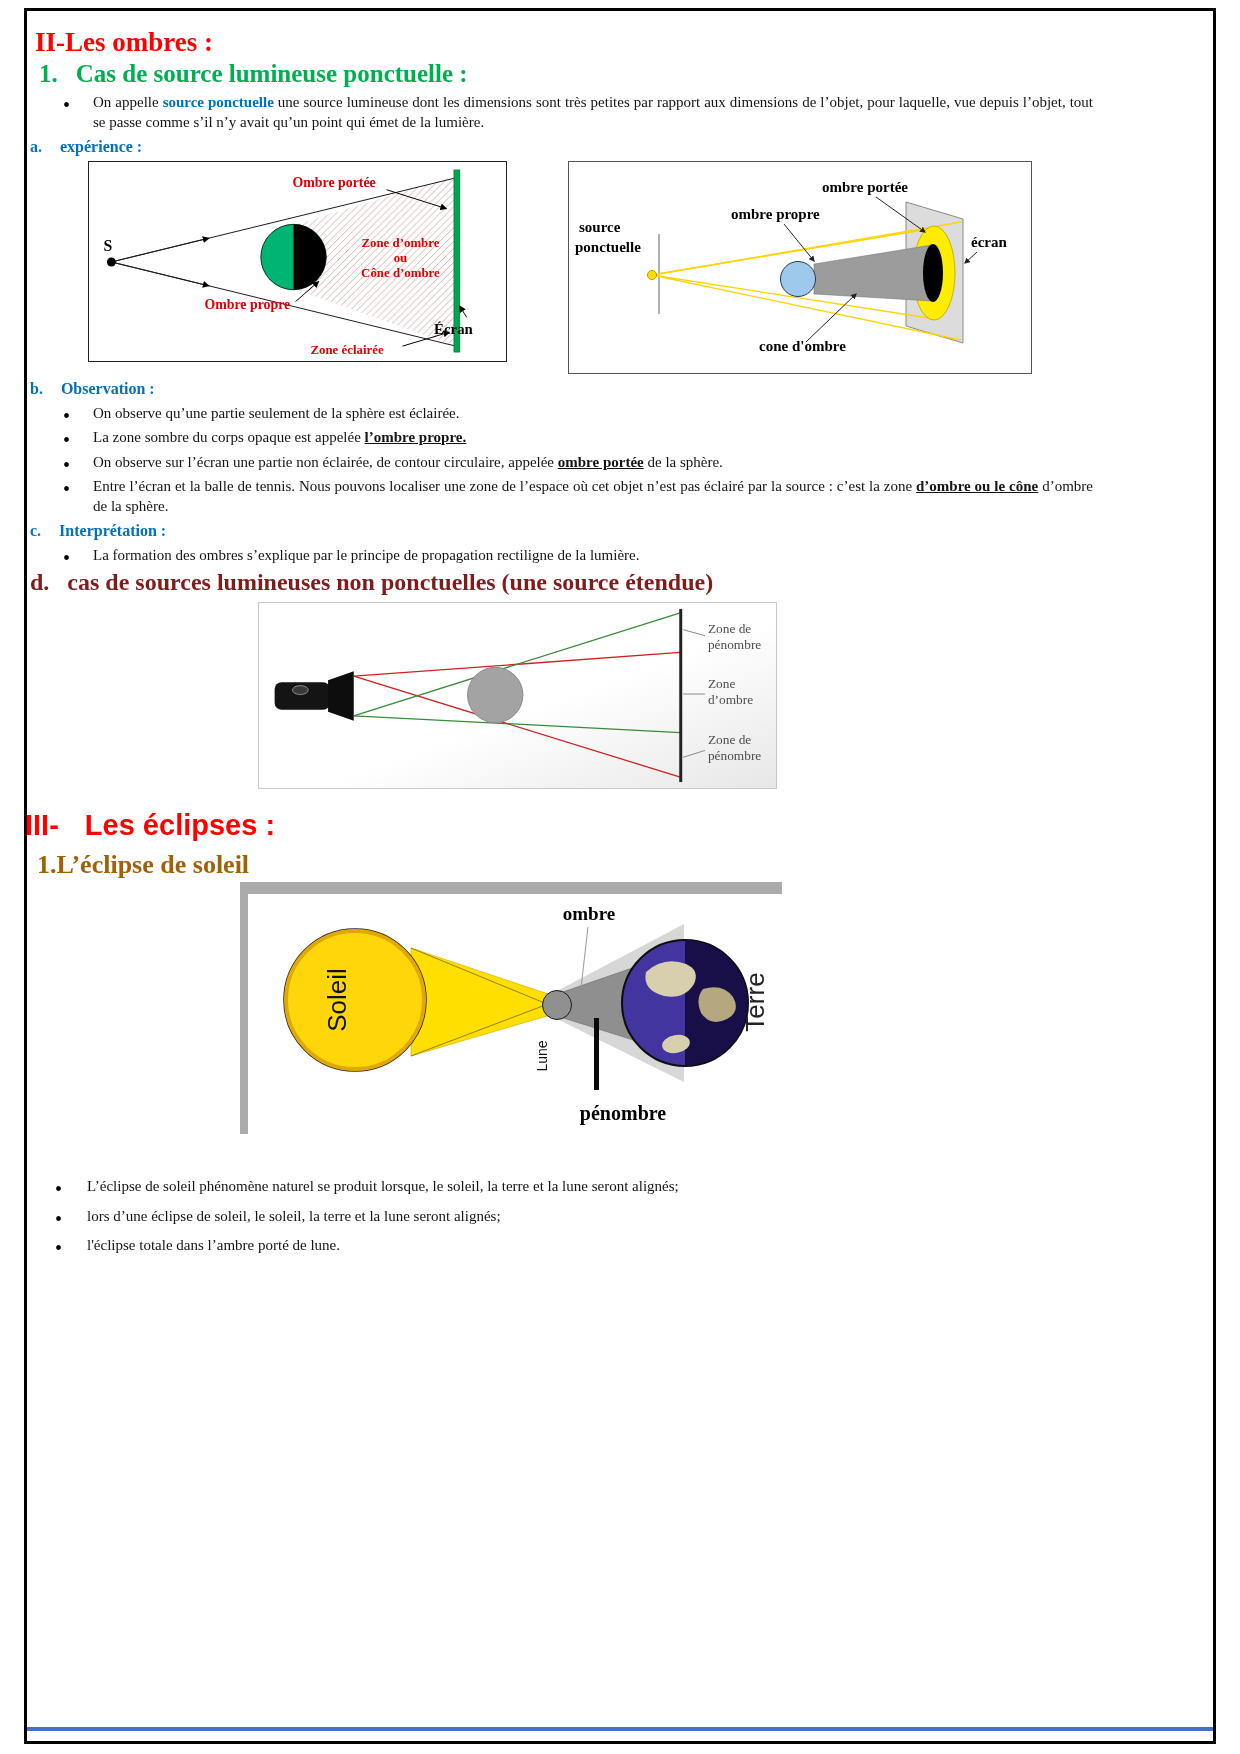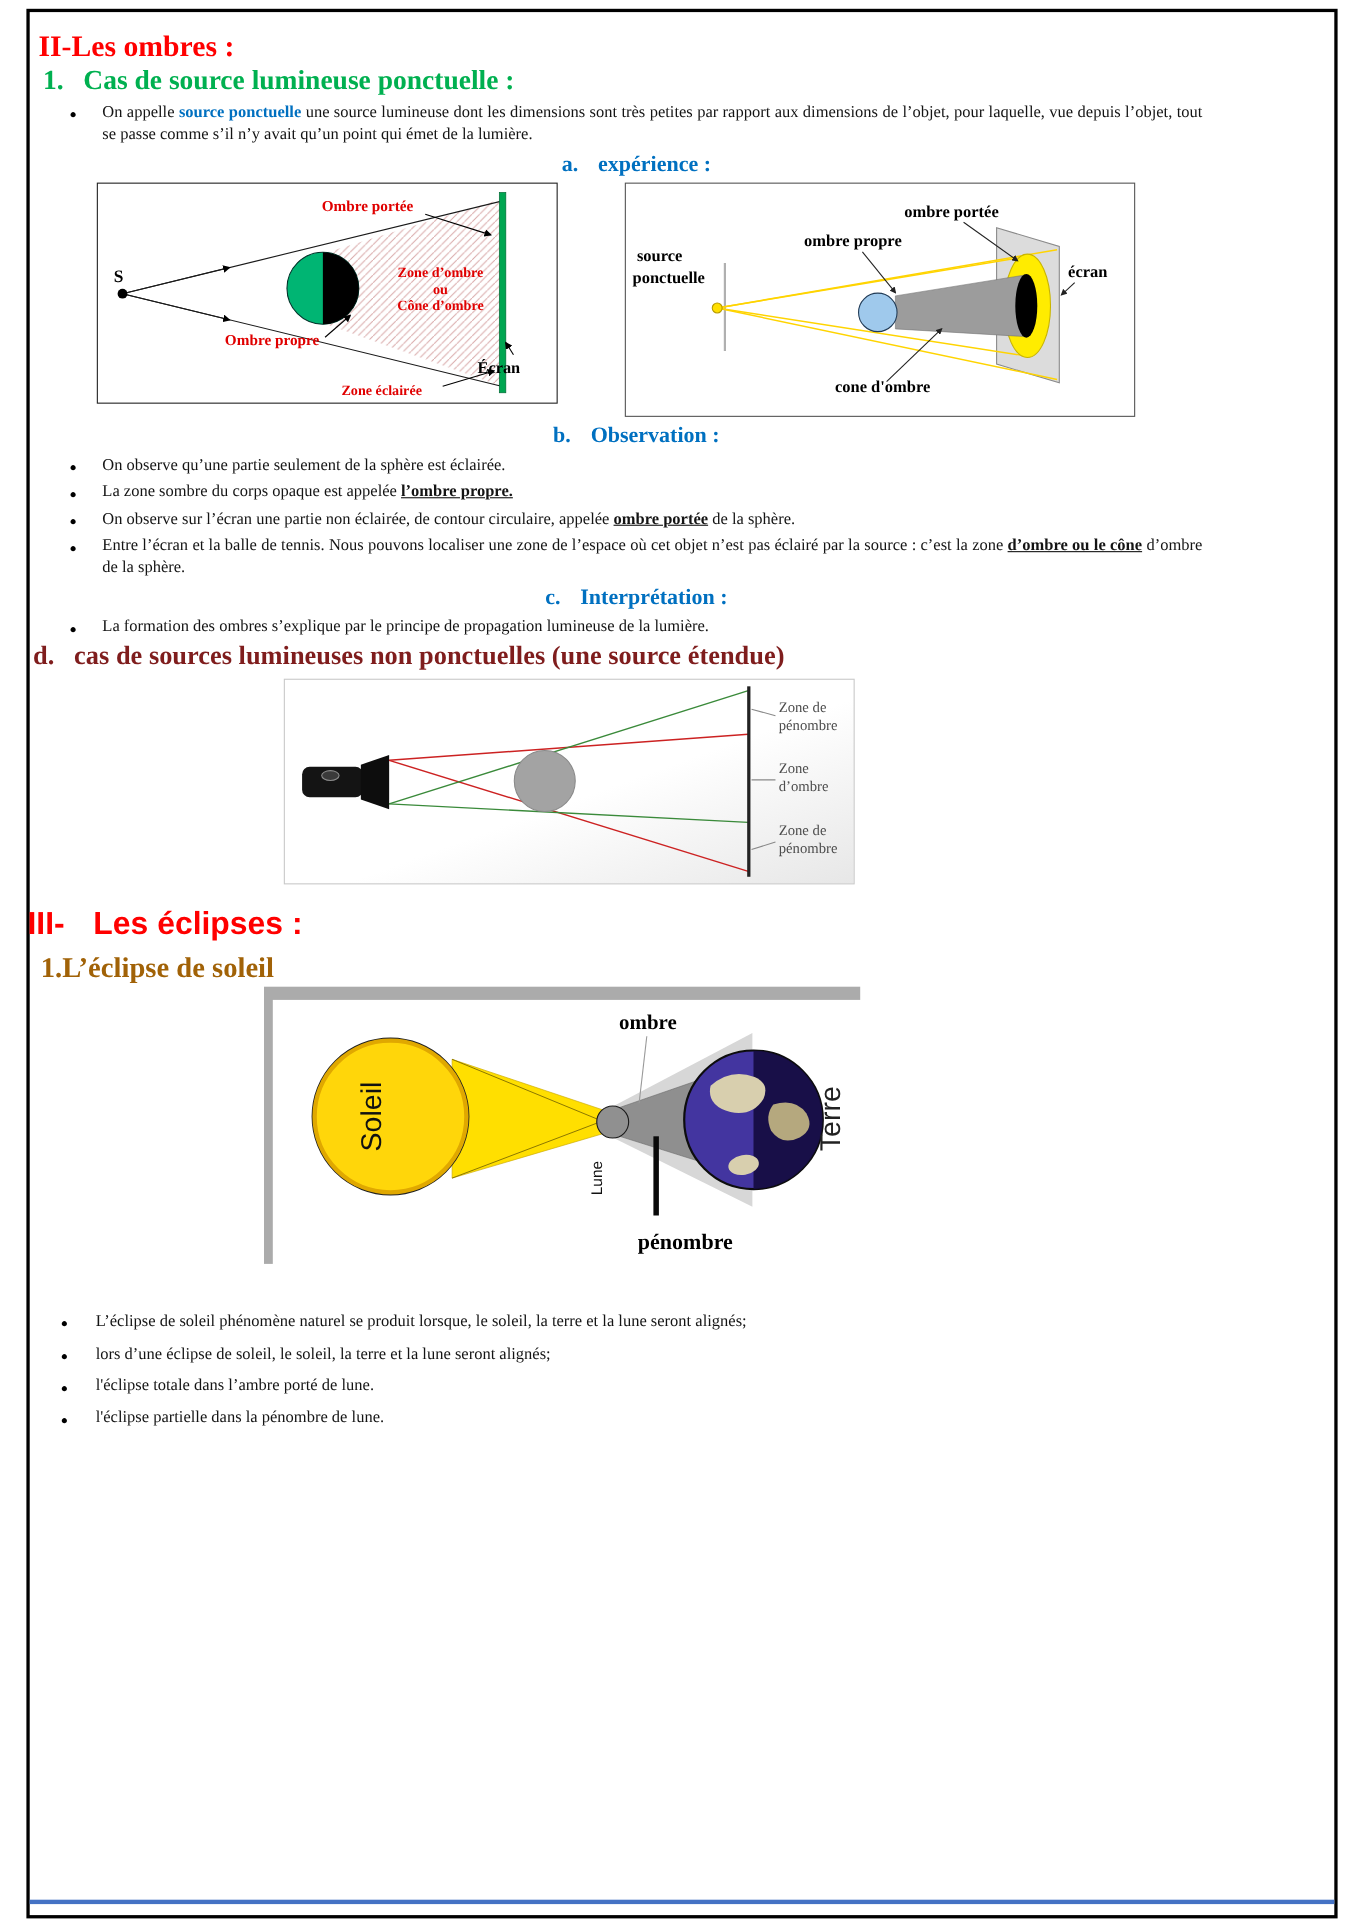--- a/index.html
+++ b/index.html
@@ -10,21 +10,21 @@
   }
   .frame {
     position:absolute; left:24px; top:8px; width:1192px; height:1736px;
     border:3px solid #000;
   }
   .content { padding:8px 86px 0 10px; }
 
   h1,h2,h3 { margin:0; font-weight:bold; }
   .h2red  { color:#ff0000; font-size:27px; margin:8px 0 2px -2px; }
   .hgreen-serif { color:#00b050; font-size:25px; margin:2px 0 4px 2px; }
-  .hblue  { color:#0070c0; font-size:20px; margin:5px 0 5px -7px;text-align:center; }
+  .hblue  { color:#0070c0; font-size:16px; margin:5px 0 5px -7px; }
   .hgreen-d { color:#7f1d1d; font-size:24px; margin:4px 0 4px -7px; }
   .h3red-sans { font-family:"Liberation Sans",sans-serif; color:#ff0000; font-size:29px; margin:20px 0 4px -12px; }
   .hgreen-sans { font-family:Liberation Serif, serif; color:#a16207; font-size:26px; margin:8px 0 8px 0; }
   .hnum { margin-right:18px; }
   .hnum-sm { }
   .hnum-big { margin-right:26px; }
 
   ul.blist { list-style:none; margin:0 0 2px 0; padding:0 0 0 56px; }
   ul.blist li {
     position:relative; font-size:15px; line-height:1.36; text-align:justify;
@@ -154,21 +154,21 @@
     <ul class="blist">
       <li><span>On observe qu’une partie seulement de la sphère est éclairée.</span><span class="bold-u"></span><span></span></li>
       <li><span>La zone sombre du corps opaque est  appelée </span><span class="bold-u">l’ombre propre.</span><span></span></li>
       <li><span>On observe sur l’écran une partie non éclairée, de contour circulaire, appelée </span><span class="bold-u">ombre portée</span><span> de la sphère.</span></li>
       <li><span>Entre l’écran et la balle de tennis. Nous pouvons localiser une zone de l’espace où cet objet n’est pas éclairé par la source : c’est la zone </span><span class="bold-u">d’ombre ou le cône</span><span> d’ombre de la sphère.</span></li>
     </ul>
 
     <h3 class="hblue"><span class="hnum">c.</span><span>Interprétation :</span></h3>
 
     <ul class="blist">
-      <li><span>La formation des ombres s’explique par le principe de propagation lumineuse de la lumière.</span></li>
+      <li><span>La formation des ombres s’explique par le principe de propagation rectiligne de la lumière.</span></li>
     </ul>
 
     <h2 class="hgreen-d"><span class="hnum">d.</span><span>cas de sources lumineuses non ponctuelles (une source étendue)</span></h2>
 
     <div class="fig3wrap">
       <svg width="517" height="185" viewBox="0 0 519 187">
         <g stroke="#cc2222" stroke-width="1.3">
           <line x1="94" y1="74" x2="424" y2="50"></line>
           <line x1="94" y1="74" x2="424" y2="176"></line>
         </g>
@@ -238,19 +238,18 @@
           <text class="sanslbl" transform="translate(299,162) rotate(-90)" text-anchor="middle" font-size="14" fill="#111">Lune</text>
           <text class="sanslbl" transform="translate(516,108) rotate(-90)" text-anchor="middle" font-size="26" fill="#222">Terre</text>
         </svg>
       </div>
     </div>
 
     <ul class="blist eclipse-list">
       <li><span>L’éclipse de soleil phénomène naturel se produit lorsque, le soleil, la terre et la lune seront alignés;</span></li>
       <li><span>lors d’une éclipse de soleil, le soleil, la terre et la lune seront alignés;</span></li>
       <li><span>l'éclipse totale  dans l’ambre porté de lune.</span></li>
-      <li><span>l'éclipse partielle dans la pénombre  de lune.</span></li>
     </ul>
 
   </div>
 
   <div class="bluerule"></div>
 </div>
 
 </body></html>

